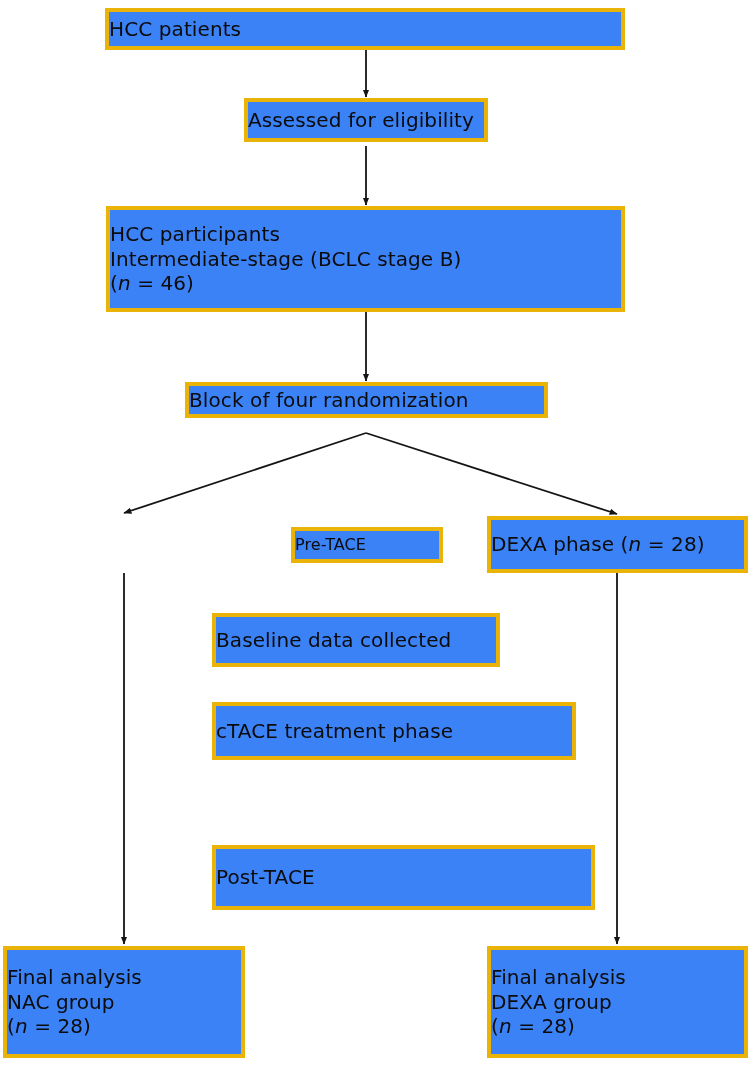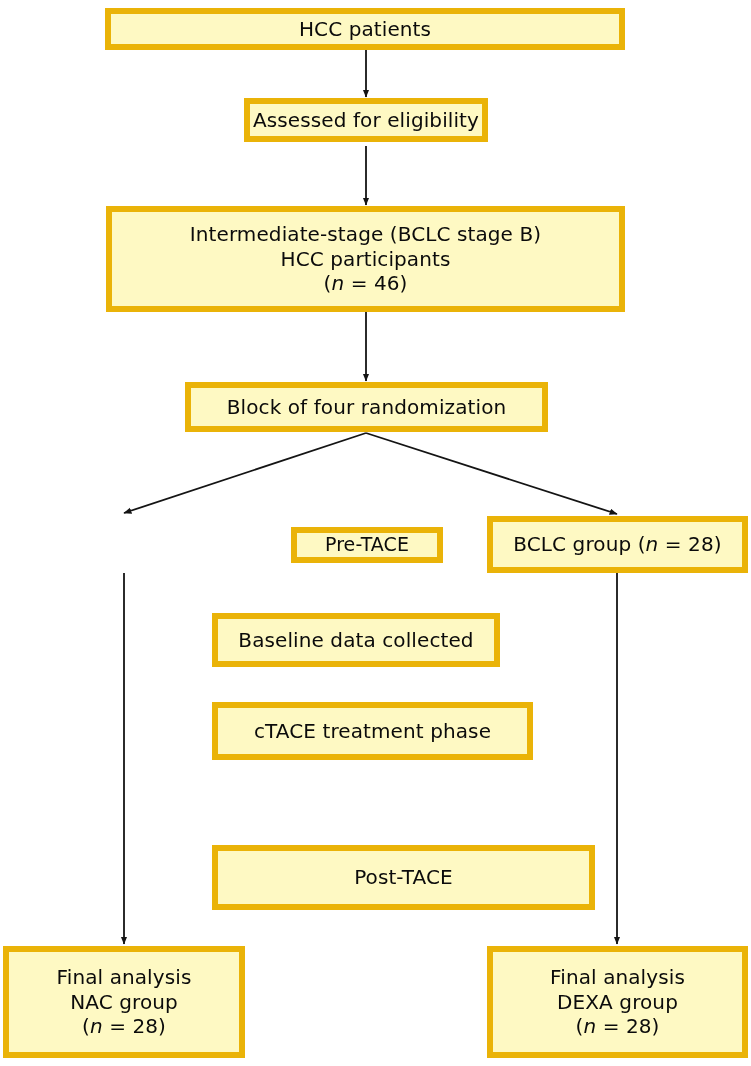--- a/index.html
+++ b/index.html
@@ -21,50 +21,50 @@
     position: absolute;
     left: 0;
     top: 0;
     width: 751px;
     height: 1066px;
     pointer-events: none;
   }
   .node {
     position: absolute;
     box-sizing: border-box;
-    border: 6px solid #eab308;
-    background: #fef9c3;
+    border: 4px solid #eab308;
+    background: #3b82f6;
     display: flex;
     flex-direction: column;
-    align-items: center;
+    align-items: flex-start;
     justify-content: center;
     text-align: center;
     color: #0b0b0b;
     font-size: 20px;
     line-height: 1.22;
     letter-spacing: 0.1px;
   }
   .node .line {
     display: block;
     white-space: nowrap;
   }
   .node .italic-n {
     font-style: italic;
   }
 
   
   #n-hcc-patients      { left: 105px; top: 8px;   width: 520px; height: 42px;  }
   #n-assessed          { left: 244px; top: 98px;  width: 244px; height: 44px;  }
   #n-intermediate      { left: 106px; top: 206px; width: 519px; height: 106px; }
-  #n-randomization     { left: 185px; top: 382px; width: 363px; height: 50px;  }
+  #n-randomization     { left: 185px; top: 382px; width: 363px; height: 36px;  }
   #n-nac-group         { left: 3px;   top: 515px; width: 242px; height: 58px;  }
-  #n-pre-tace          { left: 291px; top: 527px; width: 152px; height: 36px;  font-size: 19px; }
+  #n-pre-tace          { left: 291px; top: 527px; width: 152px; height: 36px;  font-size: 16px; }
   #n-dexa-group        { left: 487px; top: 516px; width: 261px; height: 57px;  }
   #n-baseline          { left: 212px; top: 613px; width: 288px; height: 54px;  }
-  #n-ctace             { left: 212px; top: 702px; width: 321px; height: 58px;  }
+  #n-ctace             { left: 212px; top: 702px; width: 364px; height: 58px;  }
   #n-post-tace         { left: 212px; top: 845px; width: 383px; height: 65px;  }
   #n-final-nac         { left: 3px;   top: 946px; width: 242px; height: 112px; }
   #n-final-dexa        { left: 487px; top: 946px; width: 261px; height: 112px; }
 </style>
 </head>
 <body>
 
 <div id="canvas">
 
   <svg id="connectors" viewBox="0 0 751 1066" width="751" height="1066" xmlns="http://www.w3.org/2000/svg">
@@ -91,36 +91,36 @@
 
   <div class="node" id="n-hcc-patients">
     <span class="line">HCC patients</span>
   </div>
 
   <div class="node" id="n-assessed">
     <span class="line">Assessed for eligibility</span>
   </div>
 
   <div class="node" id="n-intermediate">
+    <span class="line">HCC participants</span>
     <span class="line">Intermediate-stage (BCLC stage B)</span>
-    <span class="line">HCC participants</span>
     <span class="line"><span>(</span><span class="italic-n">n</span><span> = 46)</span></span>
   </div>
 
   <div class="node" id="n-randomization">
     <span class="line">Block of four randomization</span>
   </div>
 
 
   <div class="node" id="n-pre-tace">
     <span class="line">Pre-TACE</span>
   </div>
 
   <div class="node" id="n-dexa-group">
-    <span class="line"><span>BCLC group (</span><span class="italic-n">n</span><span> = 28)</span></span>
+    <span class="line"><span>DEXA phase (</span><span class="italic-n">n</span><span> = 28)</span></span>
   </div>
 
   <div class="node" id="n-baseline">
     <span class="line">Baseline data collected</span>
   </div>
 
   <div class="node" id="n-ctace">
     <span class="line">cTACE treatment phase</span>
   </div>
 

